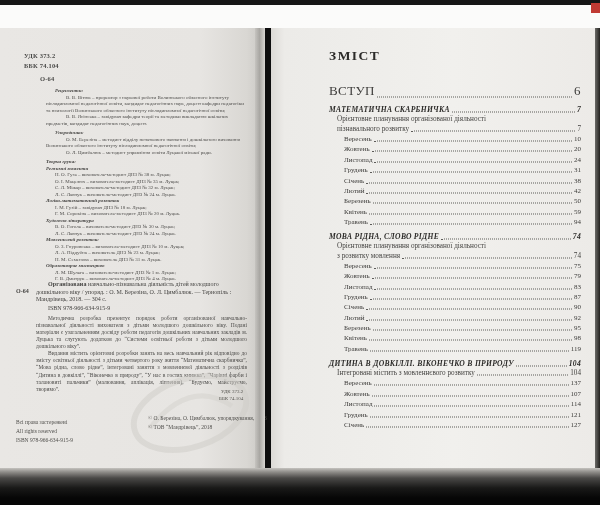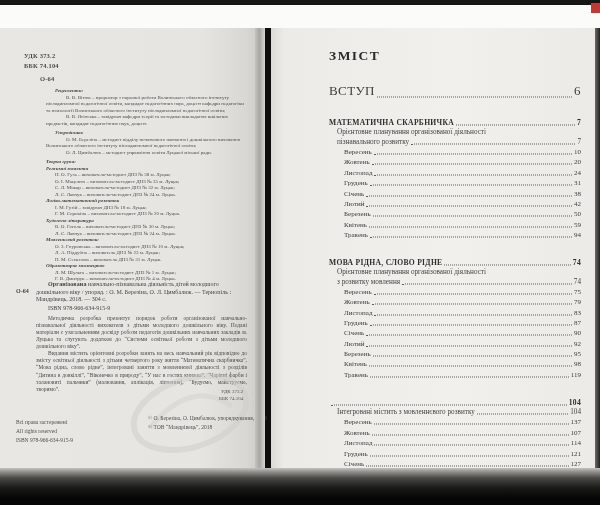--- a/index.html
+++ b/index.html
@@ -74,21 +74,21 @@
   }
   .watermark { position:absolute; left:120px; top:330px; opacity:.5; }
   
   .toc { position:absolute; left:58px; top:20px; right:22px; color:#3d3c3a; }
   .toc-title { font-size:13.5px; font-weight:bold; letter-spacing:1.5px; color:#2c2b29; margin-bottom:24px; }
   .toc-row { display:flex; align-items:flex-end; }
   .toc-row .lbl { white-space:nowrap; }
   .toc-row .leader { flex:1; border-bottom:1.2px dotted #5d5c59; margin:0 2px; transform:translateY(-1.5px); }
   .toc-row .pg { white-space:nowrap; }
   .toc-row.caps { font-size:13px; height:11px; letter-spacing:.4px; margin-bottom:2px; }
-  .toc-row.heading { font-size:7.6px; font-weight:bold; letter-spacing:.3px; color:#2e2d2b; height:12px; margin-top:16px; }
+  .toc-row.heading { font-size:7.6px; font-weight:bold; letter-spacing:.3px; color:#2e2d2b; height:12px; margin-top:3px;font-style:italic; }
   .toc-row.sub { font-size:7.2px; height:9.4px; padding-left:8px; color:#454442; }
   .toc-row.item { font-size:7px; height:10.35px; padding-left:15px; }
 </style>
 </head>
 <body>
 
 <div class="photo">
   <div class="top-black"></div>
   <div class="white-strip"></div>
   <div class="red-marker"></div>
@@ -298,20 +298,21 @@
             <span class="lbl">Квітень</span>
             <span class="leader"></span>
             <span class="pg">98</span>
           </div>
           <div class="toc-row item">
             <span class="lbl">Травень</span>
             <span class="leader"></span>
             <span class="pg">119</span>
           </div>
           <div class="toc-row heading">
+            <span class="lbl">ДИТИНА В ДОВКІЛЛІ. ВІКОНЕЧКО В ПРИРОДУ</span>
             <span class="leader"></span>
             <span class="pg">104</span>
           </div>
           <div class="toc-row sub">
             <span class="lbl">Інтегровані містить з мовленнєвого розвитку</span>
             <span class="leader"></span>
             <span class="pg">104</span>
           </div>
           <div class="toc-row item">
             <span class="lbl">Вересень</span>

